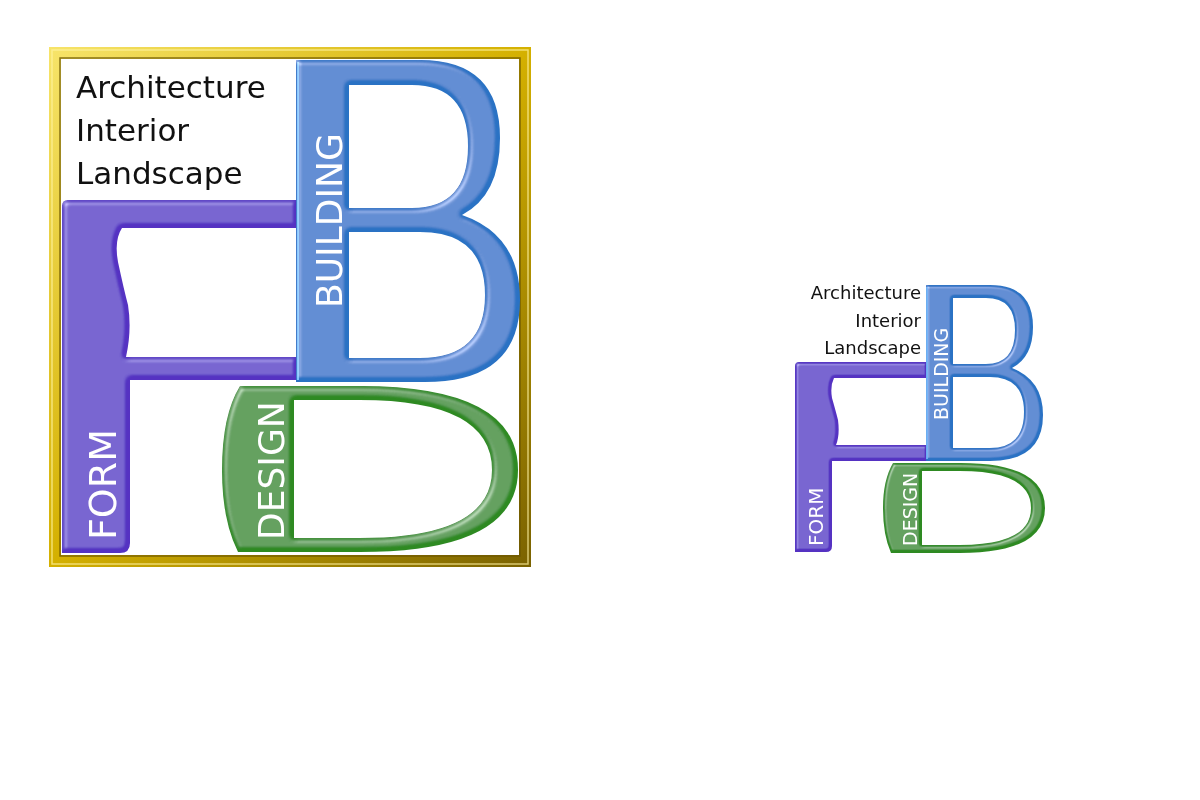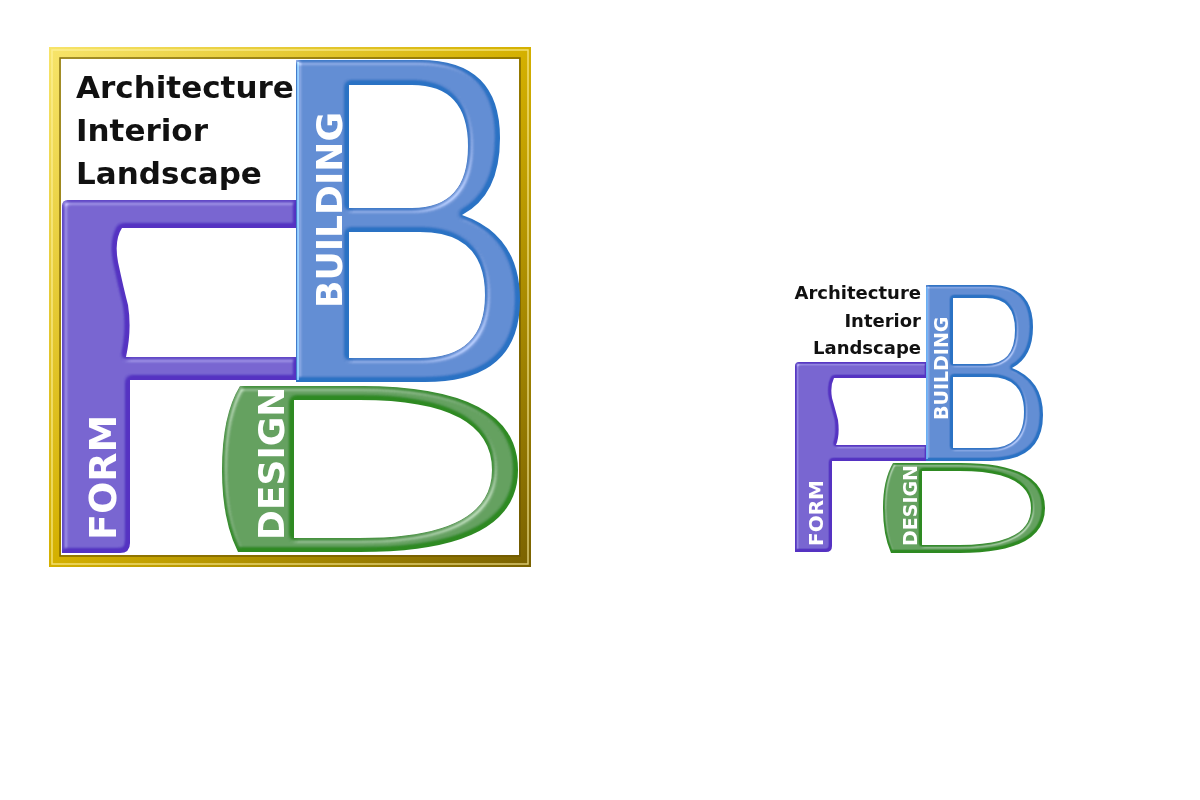--- a/index.html
+++ b/index.html
@@ -1,17 +1,17 @@
 <!DOCTYPE html>
 <html><head>
 <meta charset="utf-8">
 <style>
   html, body { margin: 0; padding: 0; background: #ffffff; }
   body { width: 1200px; height: 800px; position: relative; overflow: hidden; font-family: "DejaVu Sans", sans-serif; }
-  .logo { position: absolute; font-weight: bold; }
+  .logo { position: absolute; }
   svg text { font-family: "DejaVu Sans", sans-serif; }
 </style>
 </head>
 <body>
 
 <div class="logo" style="left:0;top:0;width:600px;height:600px;">
 <svg width="600" height="600" viewBox="0 0 600 600" xmlns="http://www.w3.org/2000/svg">
   <defs>
     <linearGradient id="goldV" x1="0" y1="0" x2="1" y2="1">
       <stop offset="0" stop-color="#f7e46a"></stop>

